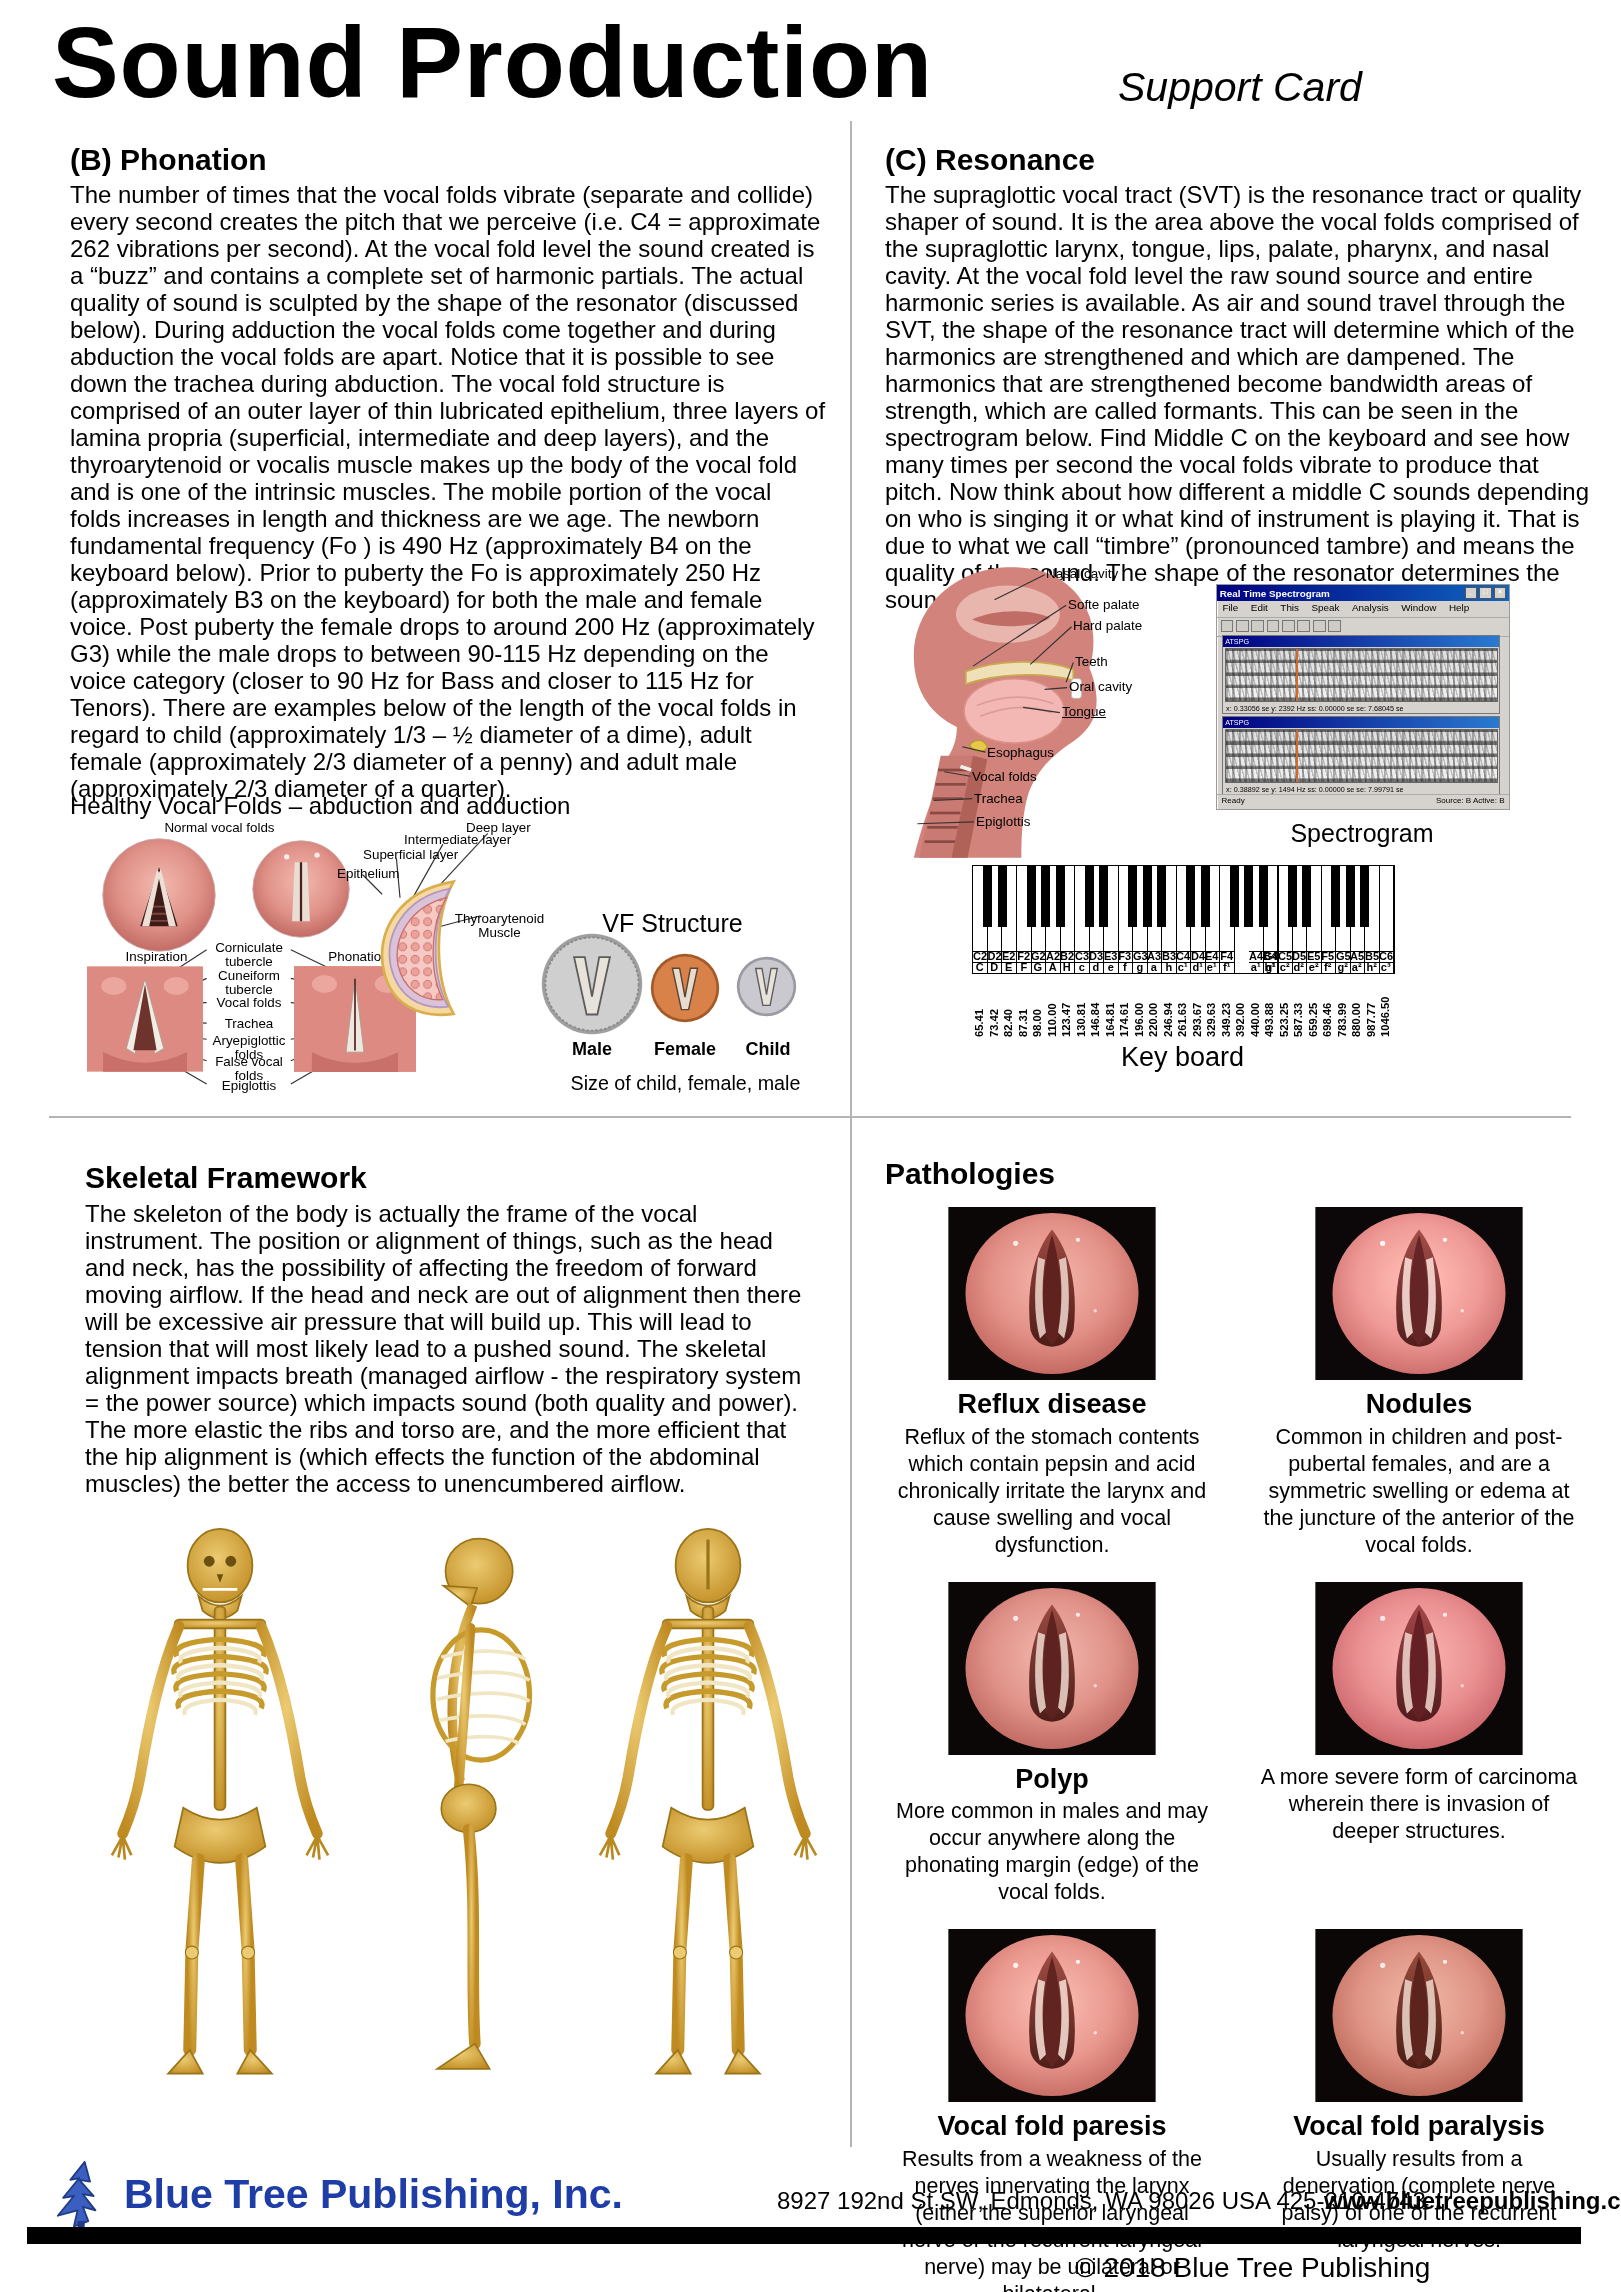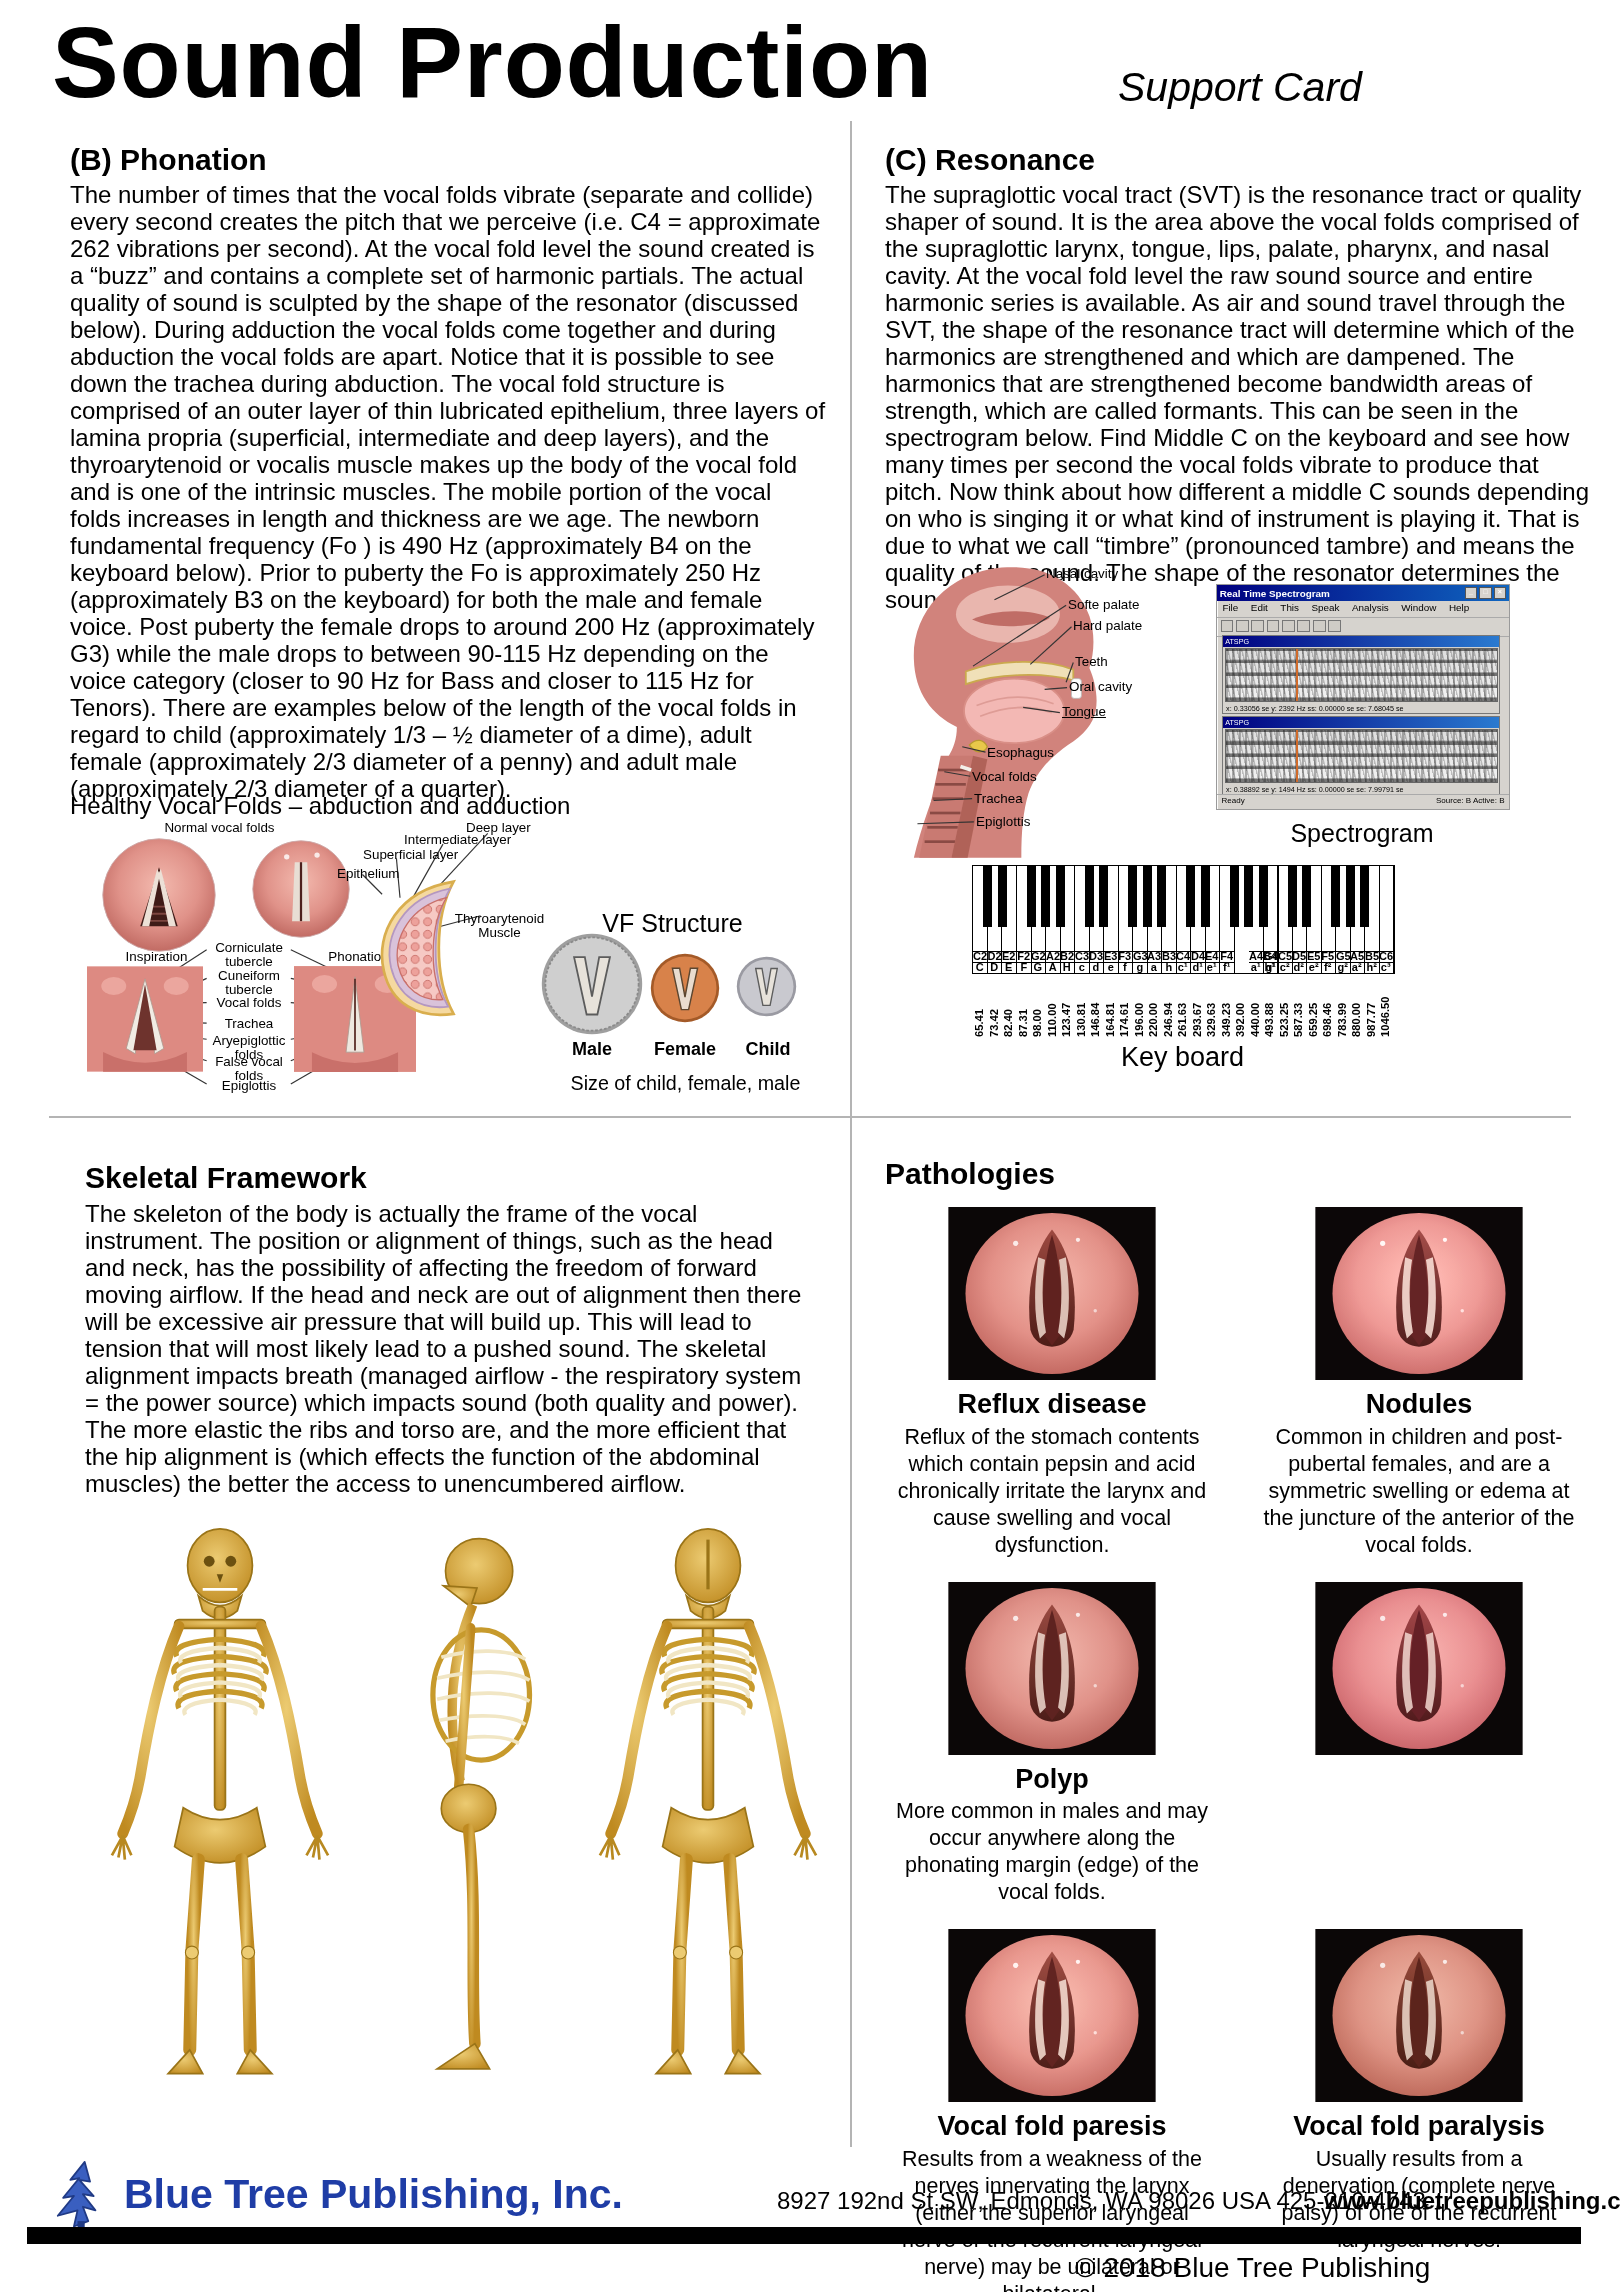--- a/index.html
+++ b/index.html
@@ -652,20 +652,21 @@
           <use href="#endo"></use>
         </svg>
       <div class="ptitle">Polyp</div>
       <div class="pdesc">More common in males and may occur anywhere along the phonating margin (edge) of the vocal folds.</div>
     </div>
 
     <div class="pcard">
       <svg class="scope" width="208" height="173" viewBox="0 0 240 200" style="filter: hue-rotate(-8deg) saturate(1.1);">
           <use href="#endo"></use>
         </svg>
+      <div class="pdesc">A more severe form of carcinoma wherein there is invasion of deeper structures.</div>
     </div>
 
     <div class="pcard">
       <svg class="scope" width="208" height="173" viewBox="0 0 240 200" style="filter: brightness(1.04);">
           <use href="#endo"></use>
         </svg>
       <div class="ptitle">Vocal fold paresis</div>
       <div class="pdesc">Results from a weakness of the nerves innervating the larynx (either the superior laryngeal nerve or the recurrent laryngeal nerve) may be unilateral or bilatateral.</div>
     </div>
 

